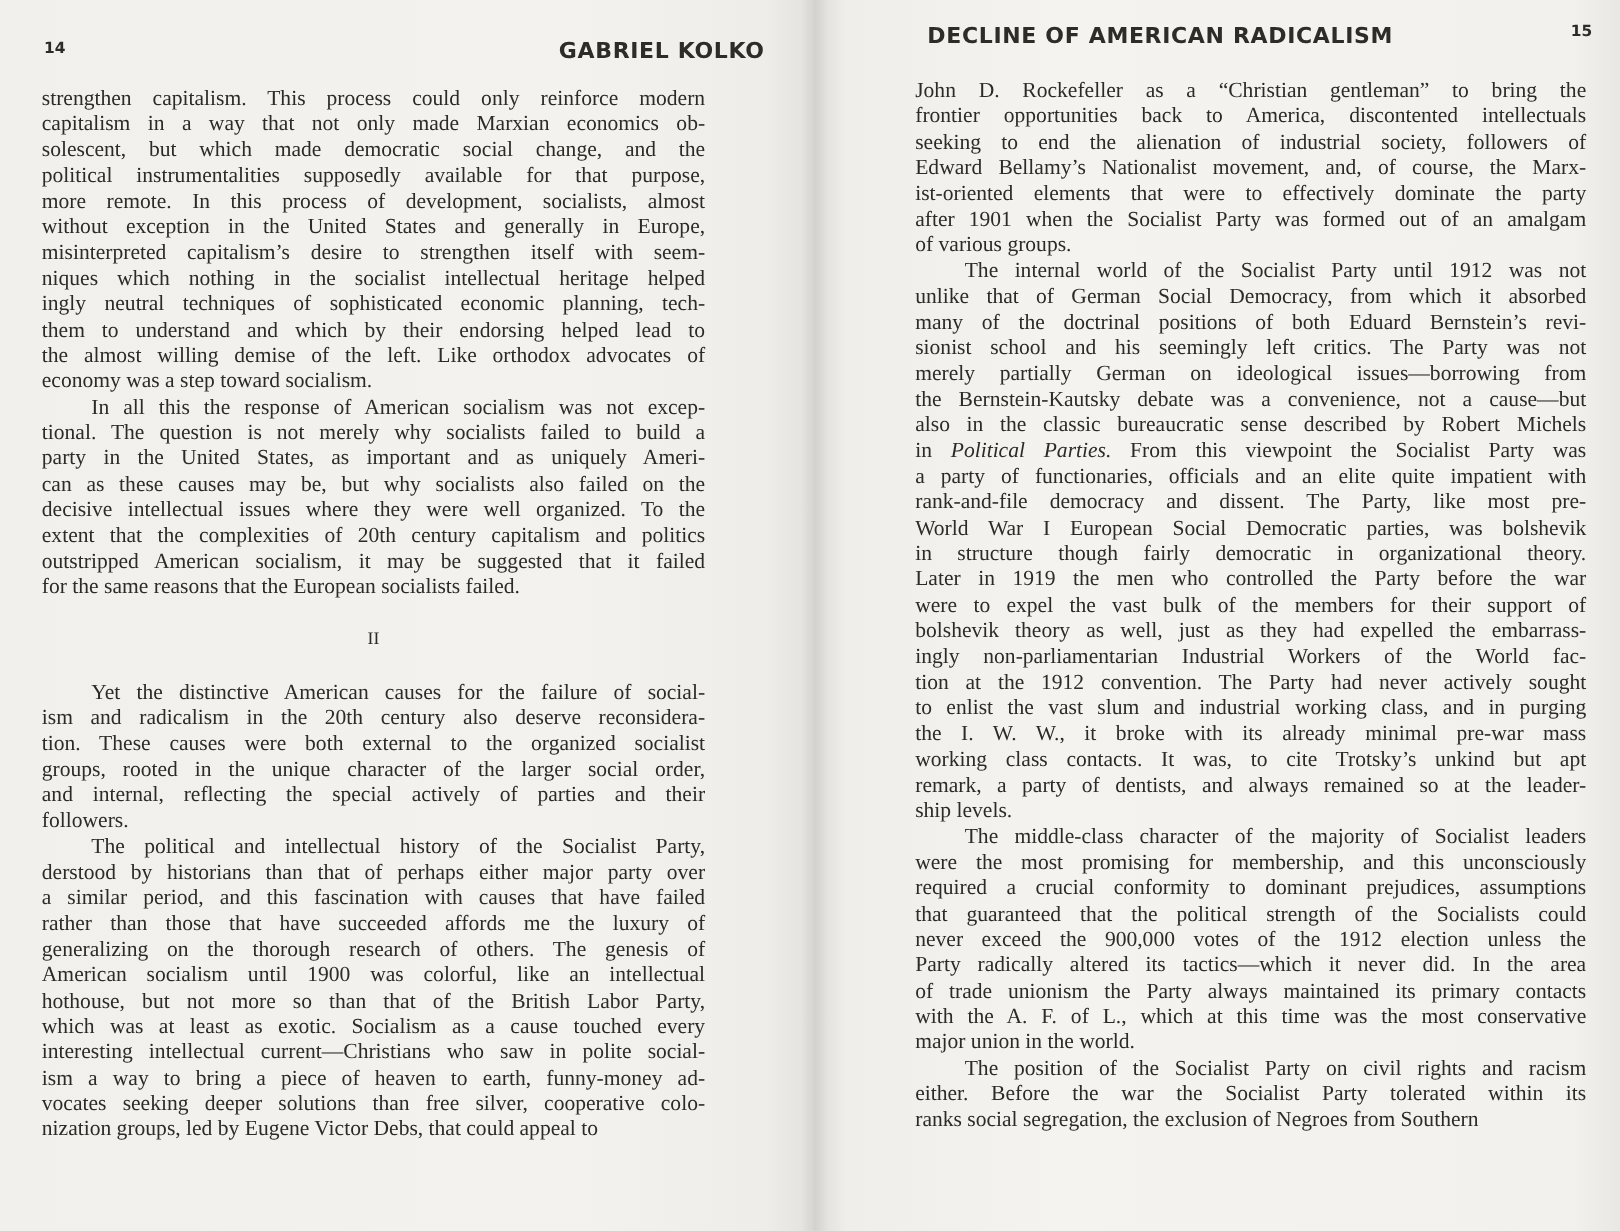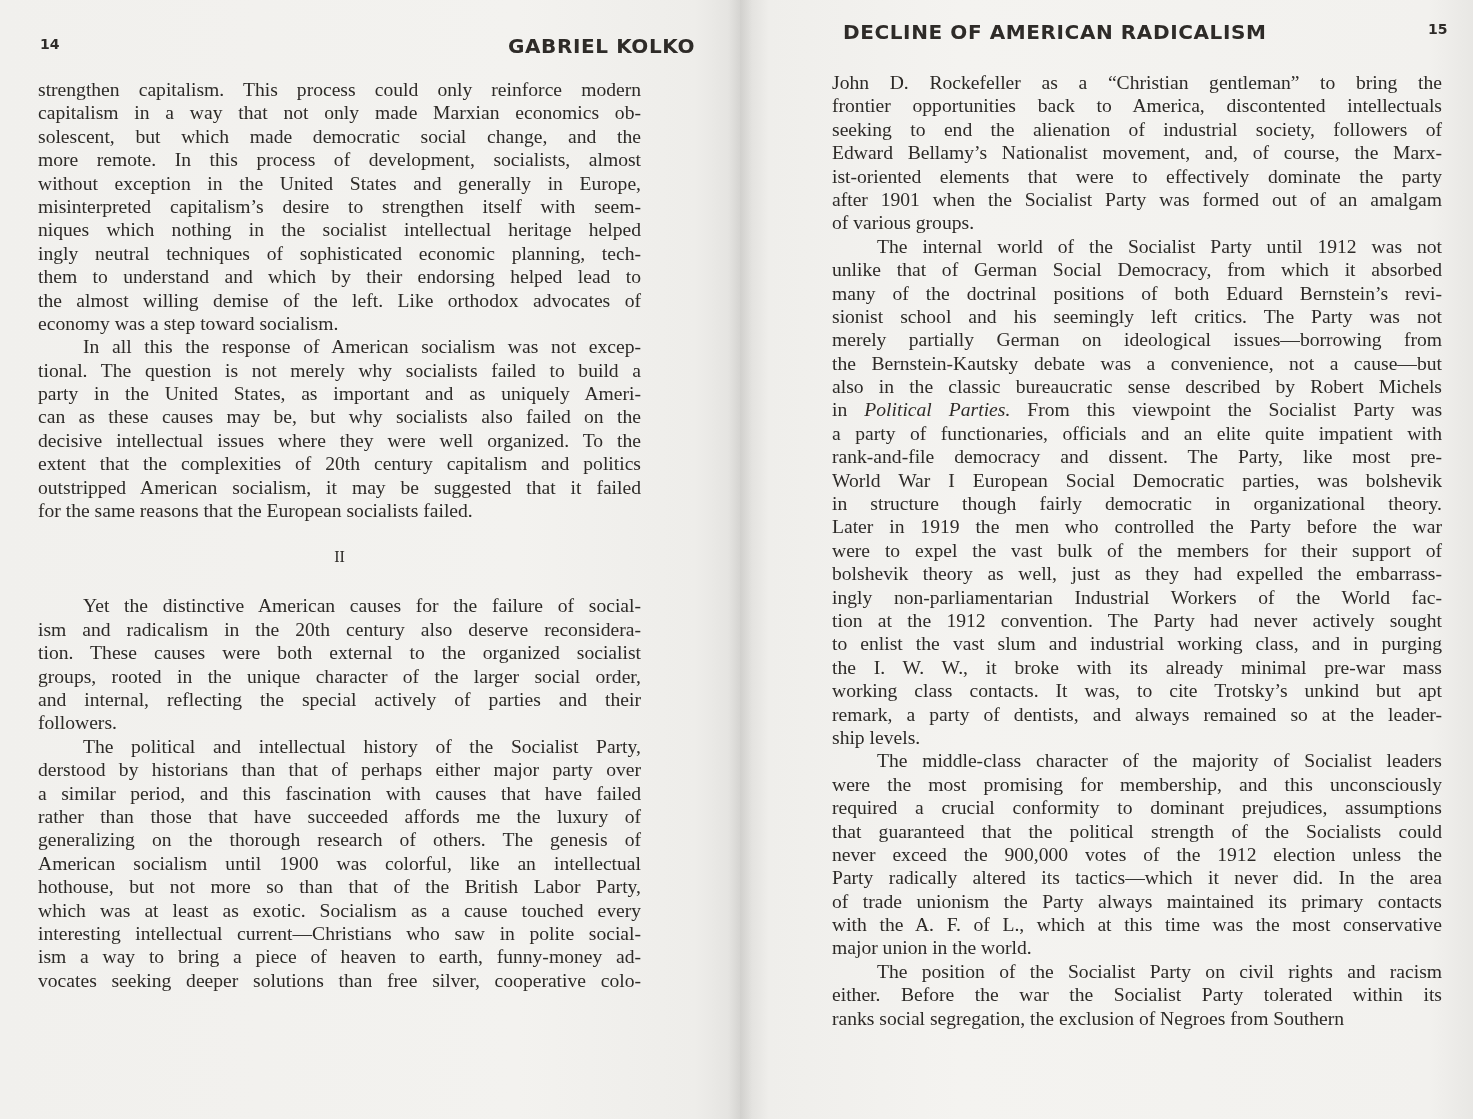--- a/index.html
+++ b/index.html
@@ -62,20 +62,21 @@
 <div class="spread">
 
   <div class="page left">
     <div class="folio" style="left:40px; top:36px;">14</div>
     <div class="running-head" style="left:508px; top:34px;">GABRIEL KOLKO</div>
     <div class="text-block" id="left-body">
         <div>
           <span class="line">strengthen capitalism. This process could only reinforce modern</span>
           <span class="line">capitalism in a way that not only made Marxian economics ob-</span>
           <span class="line">solescent, but which made democratic social change, and the</span>
+          <span class="line">political instrumentalities supposedly available for that purpose,</span>
           <span class="line">more remote. In this process of development, socialists, almost</span>
           <span class="line">without exception in the United States and generally in Europe,</span>
           <span class="line">misinterpreted capitalism’s desire to strengthen itself with seem-</span>
           <span class="line">niques which nothing in the socialist intellectual heritage helped</span>
           <span class="line">ingly neutral techniques of sophisticated economic planning, tech-</span>
           <span class="line">them to understand and which by their endorsing helped lead to</span>
           <span class="line">the almost willing demise of the left. Like orthodox advocates of</span>
           <span class="line last">economy was a step toward socialism.</span>
         </div>
         <div>
@@ -102,20 +103,21 @@
           <span class="line">derstood by historians than that of perhaps either major party over</span>
           <span class="line">a similar period, and this fascination with causes that have failed</span>
           <span class="line">rather than those that have succeeded affords me the luxury of</span>
           <span class="line">generalizing on the thorough research of others. The genesis of</span>
           <span class="line">American socialism until 1900 was colorful, like an intellectual</span>
           <span class="line">hothouse, but not more so than that of the British Labor Party,</span>
           <span class="line">which was at least as exotic. Socialism as a cause touched every</span>
           <span class="line">interesting intellectual current—Christians who saw in polite social-</span>
           <span class="line">ism a way to bring a piece of heaven to earth, funny-money ad-</span>
           <span class="line">vocates seeking deeper solutions than free silver, cooperative colo-</span>
+          <span class="line last">nization groups, led by Eugene Victor Debs, that could appeal to</span>
         </div>
       </div>
   </div>
 
   <div class="page right">
     <div class="running-head" style="left:103px; top:20px;">DECLINE OF AMERICAN RADICALISM</div>
     <div class="folio" style="left:688px; top:21px;">15</div>
     <div class="text-block" id="right-body">
         <div>
           <span class="line">John D. Rockefeller as a “Christian gentleman” to bring the</span>

